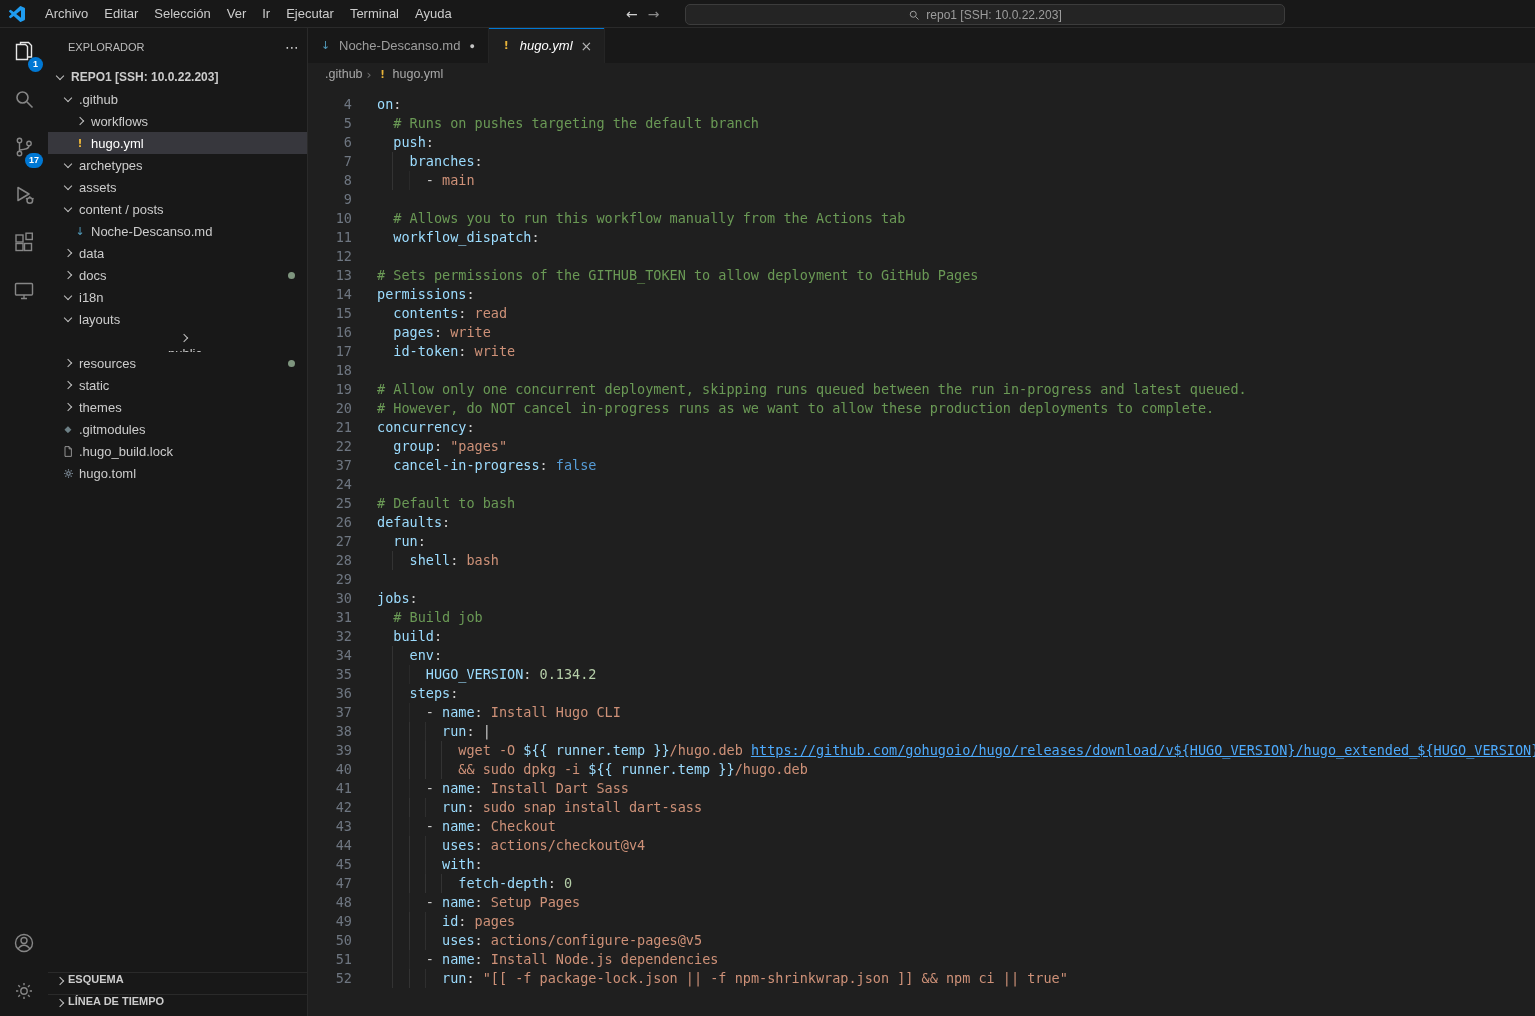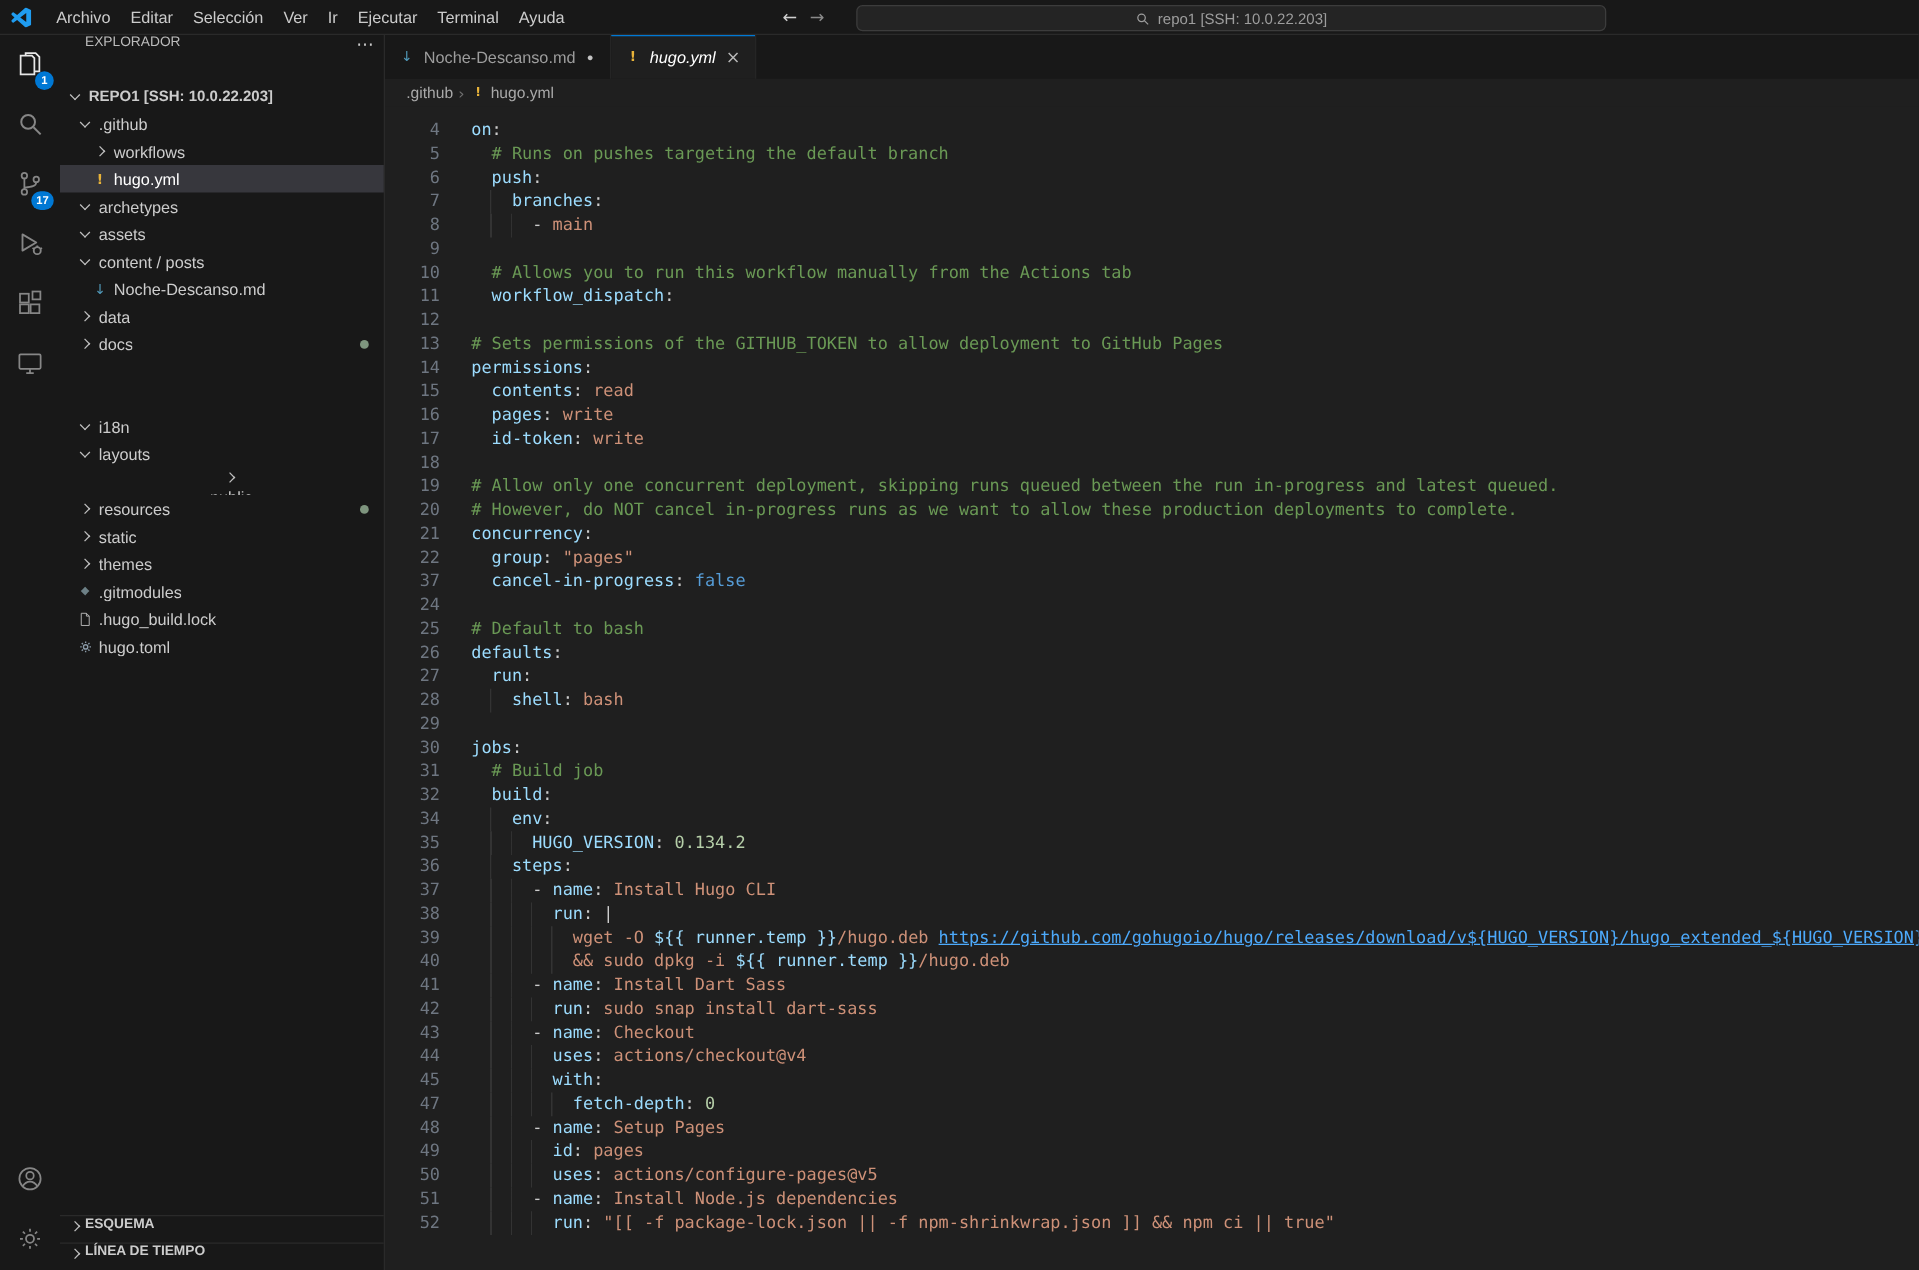--- a/index.html
+++ b/index.html
@@ -29,21 +29,21 @@
   .ab-item{position:relative;width:48px;height:48px;display:flex;align-items:center;justify-content:center;color:#868686}
   .ab-item.active{color:#e7e7e7}
   .ab-item svg{width:24px;height:24px}
   .ab-badge{position:absolute;right:5px;bottom:4px;min-width:15px;height:15px;padding:0 4px;border-radius:9px;
     background:#0078d4;color:#fff;font-size:9px;line-height:15px;text-align:center;font-weight:bold}
   .ab-spacer{flex:1}
 
   
   .sidebar{position:absolute;left:48px;top:28px;bottom:0;width:260px;background:#181818;
     border-right:1px solid #2a2a2a;z-index:10}
-  .sb-header{height:38px;display:flex;padding:0 8px 0 20px;color:#bbbbbb;font-size:11px}
+  .sb-header{height:38px;display:flex;align-items:center;padding:0 8px 0 20px;color:#bbbbbb;font-size:11px}
   .sb-header .more{margin-left:auto;color:#cccccc;font-size:14px;font-family:"DejaVu Sans",sans-serif}
   .tree{position:absolute;left:0;right:0;top:38px}
   .trow{height:22px;display:flex;align-items:center;white-space:nowrap;color:#cccccc;cursor:default}
   .trow.selected{background:#37373d;color:#ffffff}
   .trow.section{font-weight:bold;font-size:12px}
   .chev{width:16px;height:16px;flex:none;position:relative}
   .chev::after{content:"";position:absolute;left:5px;top:5px;width:5px;height:5px;
     border-right:1px solid #c0c0c0;border-bottom:1px solid #c0c0c0;transform:rotate(-45deg)}
   .chev.down::after{transform:rotate(45deg);top:4px}
   .ficon{width:16px;height:16px;flex:none;display:flex;align-items:center;justify-content:center;
@@ -222,21 +222,21 @@
         </div>
         <div class="trow" style="padding-left: 12px;">
           <span class="chev"></span>
           <span class="tlabel">data</span>
         </div>
         <div class="trow" style="padding-left: 12px;">
           <span class="chev"></span>
           <span class="tlabel">docs</span>
           <span class="tdot"></span>
         </div>
-        <div class="trow" style="padding-left: 12px; margin-top: 44px;">
+        <div class="trow" style="padding-left: 12px;">
           <span class="chev down"></span>
           <span class="tlabel">i18n</span>
         </div>
         <div class="trow" style="padding-left: 12px;">
           <span class="chev down"></span>
           <span class="tlabel">layouts</span>
         </div>
         <div class="trow" style="padding-left: 12px; flex-direction: column;">
           <span class="chev"></span>
           <span class="tlabel">public</span>

